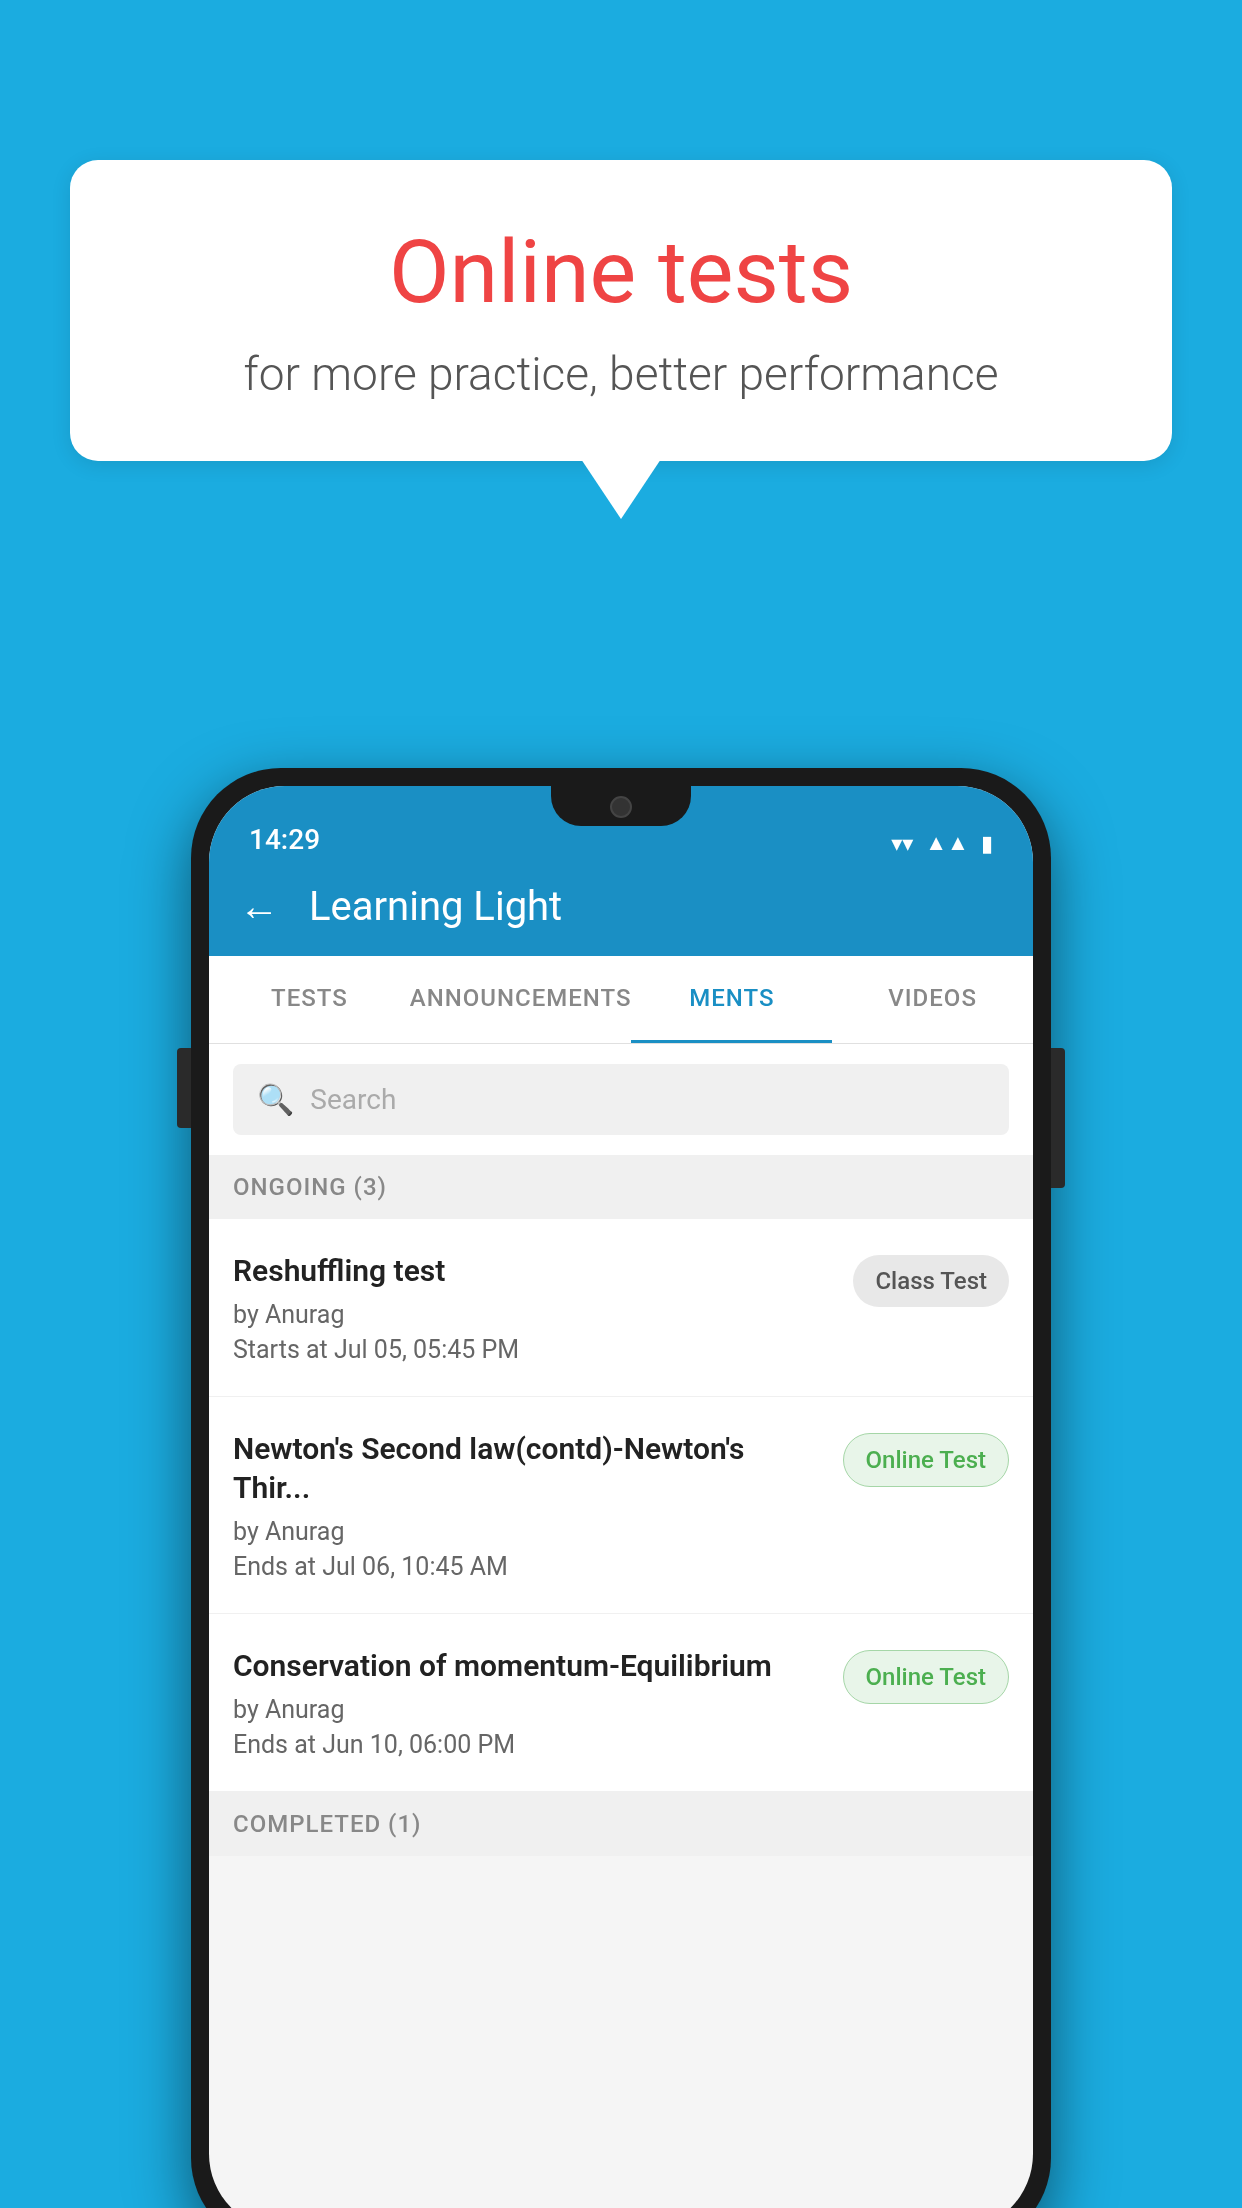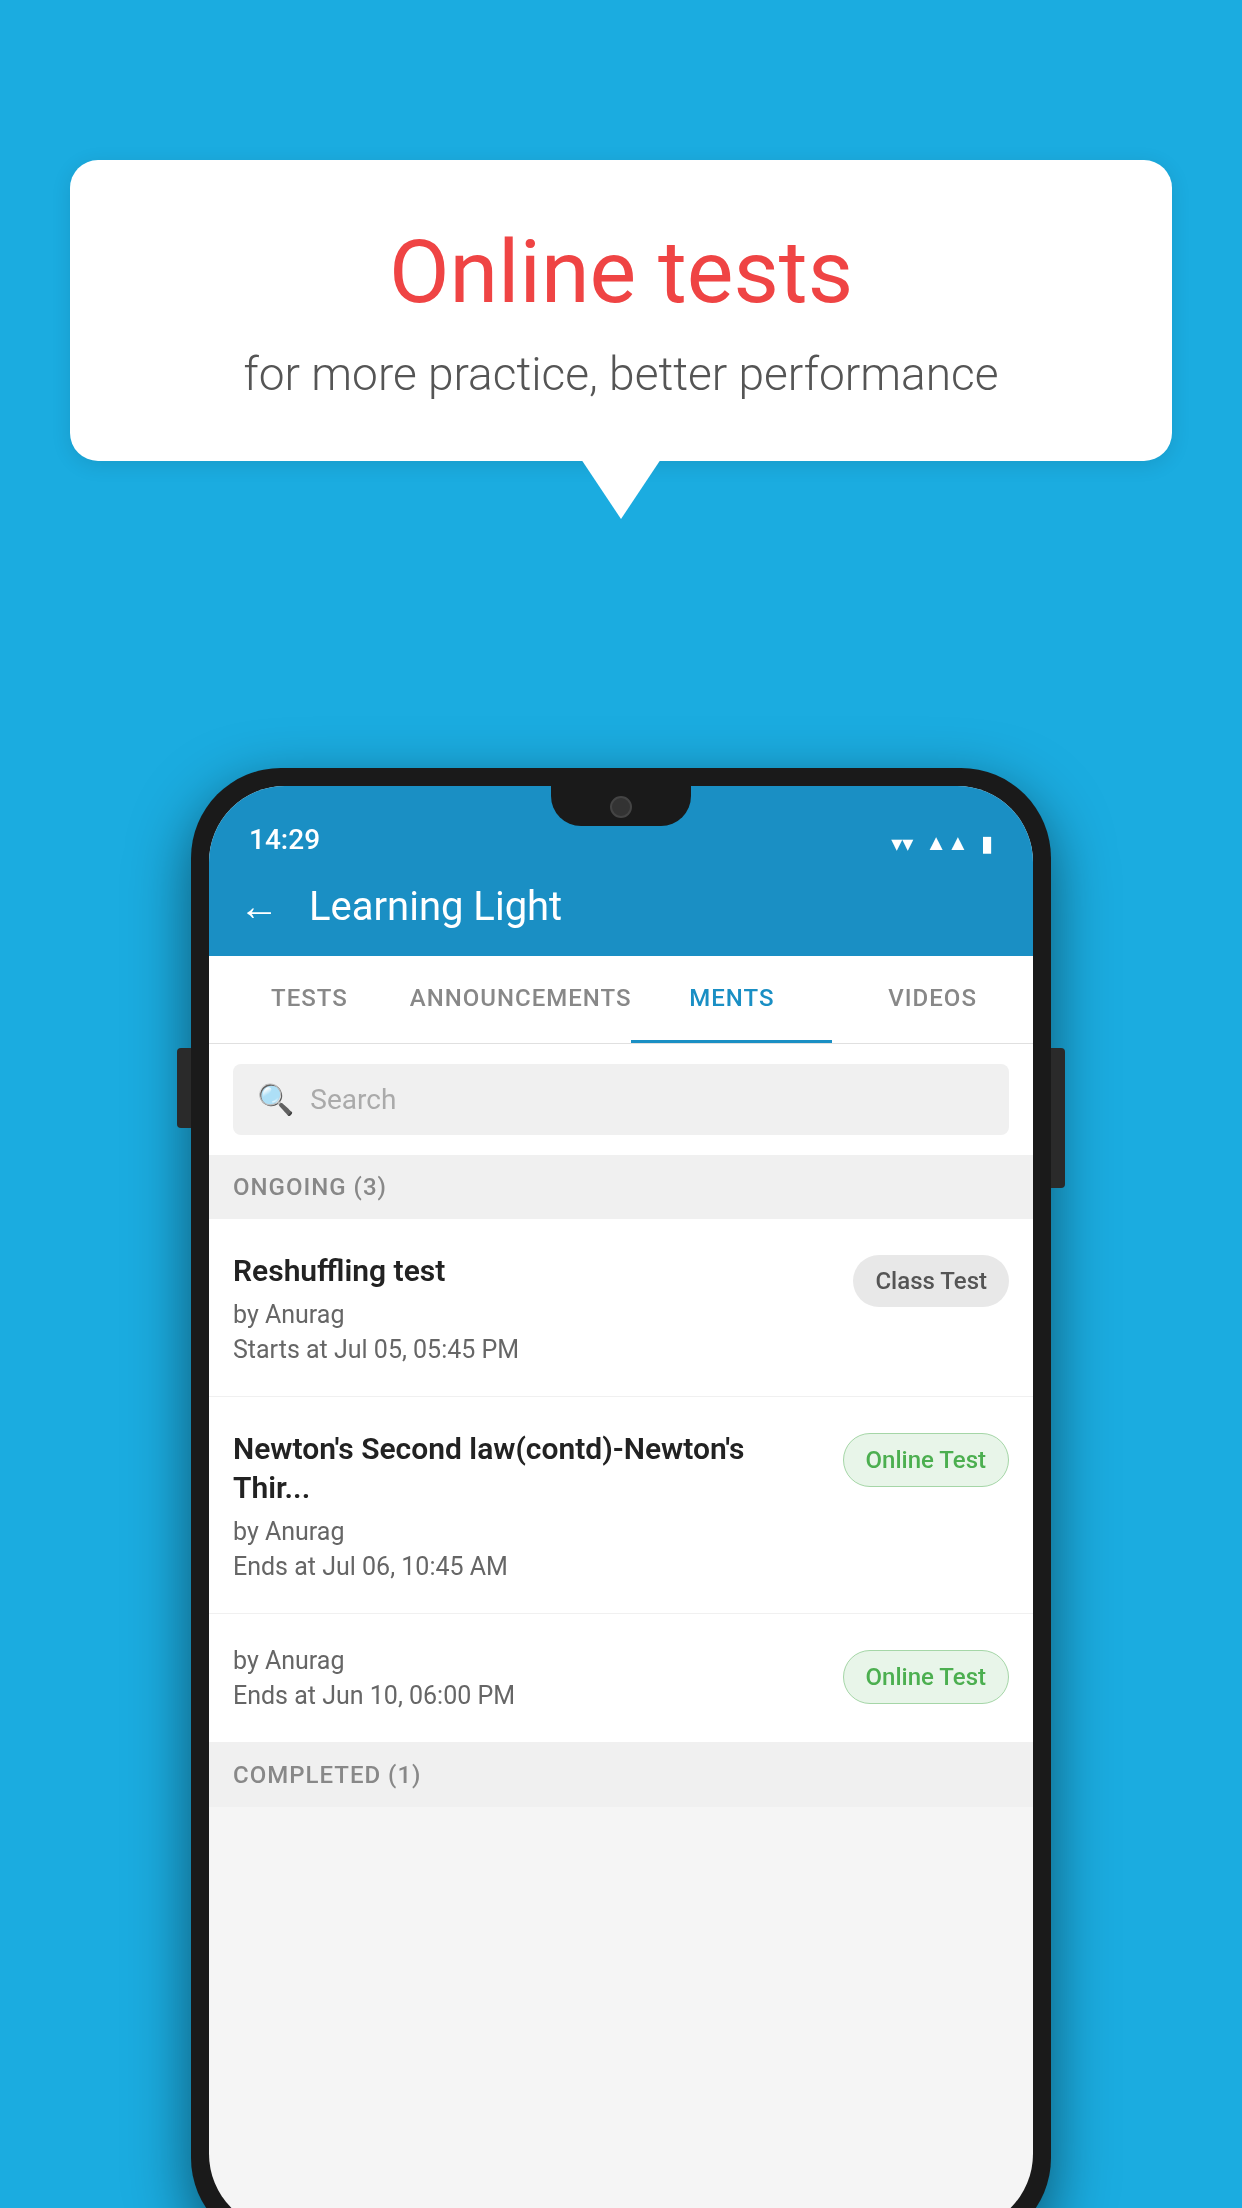--- a/index.html
+++ b/index.html
@@ -379,20 +379,21 @@
             <div class="test-by">by Anurag</div>
             <div class="test-time">
               <span>Ends at</span>&nbsp;<span>Jul 06, 10:45 AM</span>
             </div>
           </div>
           <div class="test-badge badge-online-test">Online Test</div>
         </div>
 
         <div class="test-item">
           <div class="test-info">
+            <div class="test-title">Conservation of momentum-Equilibrium</div>
             <div class="test-by">by Anurag</div>
             <div class="test-time">
               <span>Ends at</span>&nbsp;<span>Jun 10, 06:00 PM</span>
             </div>
           </div>
           <div class="test-badge badge-online-test">Online Test</div>
         </div>
 
       </div>
 

